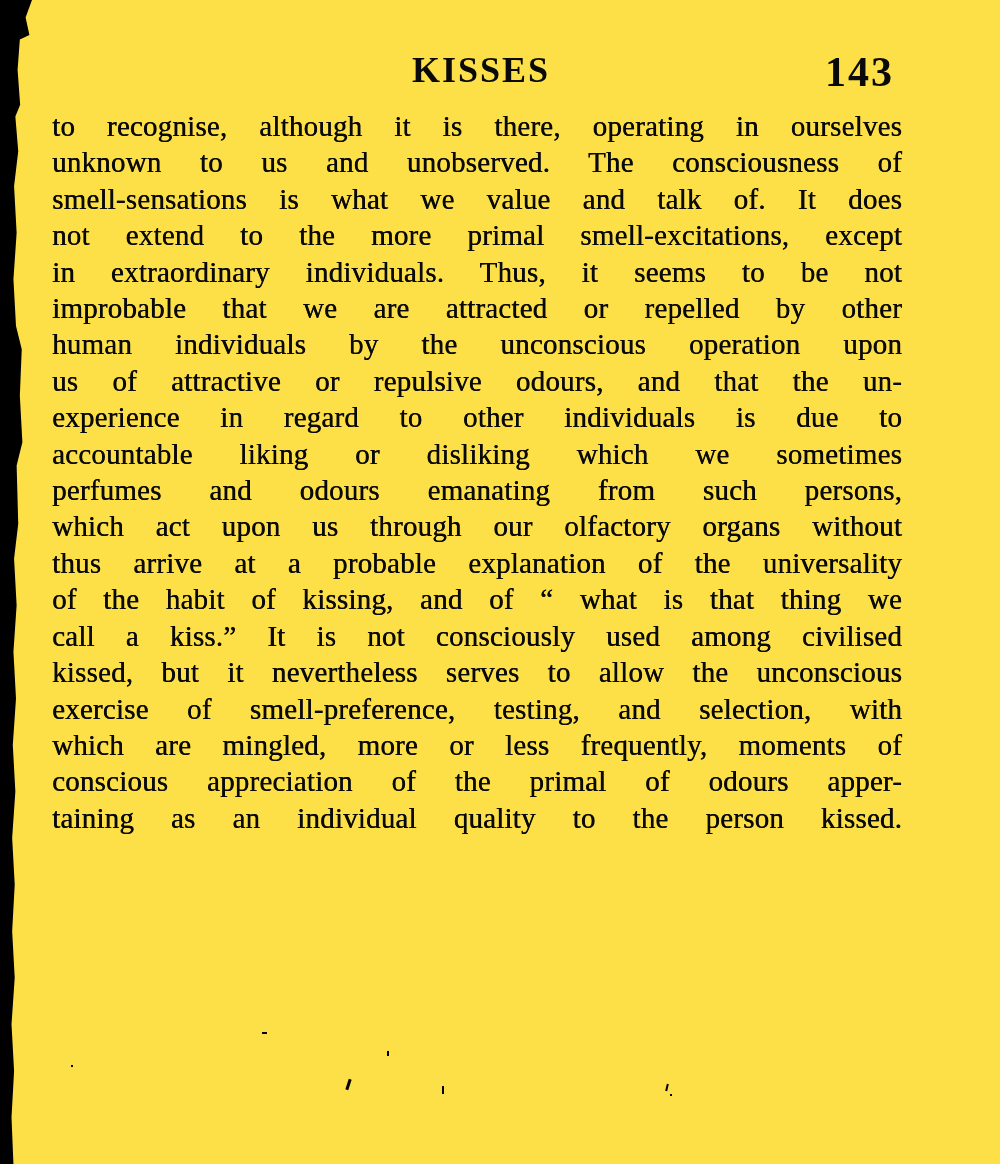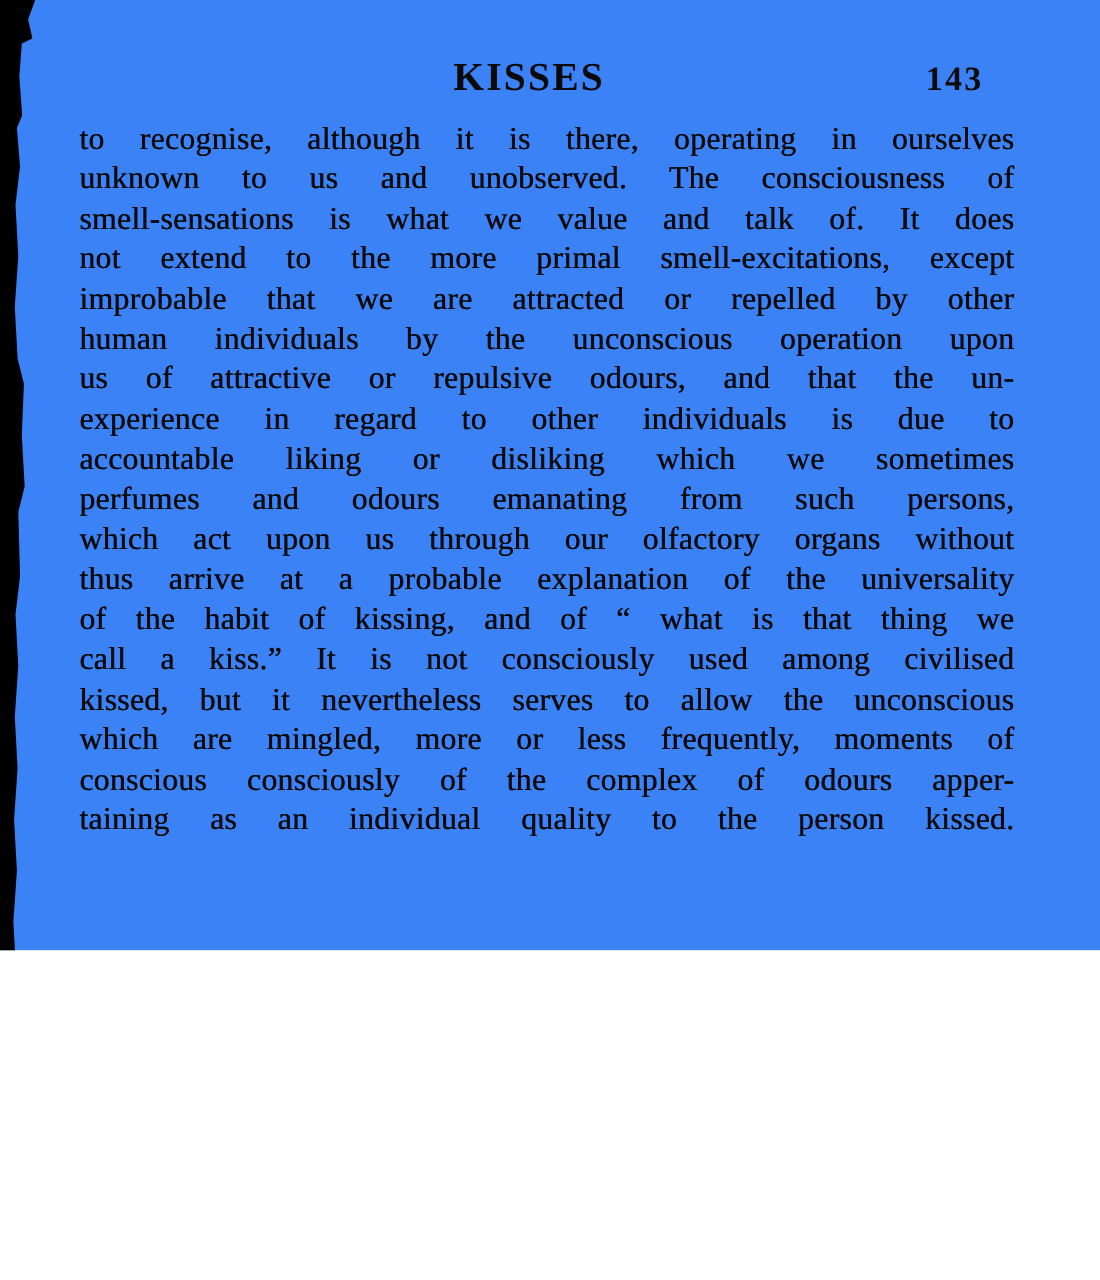--- a/index.html
+++ b/index.html
@@ -3,22 +3,22 @@
 <meta charset="utf-8">
 <style>
   html, body {
     margin: 0;
     padding: 0;
     background: #ffffff;
   }
   .page {
     position: relative;
     width: 1000px;
-    height: 864px;
-    background: #3b82f6;
+    height: 1164px;
+    background: #fde047;
     overflow: hidden;
     font-family: "Liberation Serif", "DejaVu Serif", serif;
     color: #0a0a0a;
   }
   
   .binding {
     position: absolute;
     left: 0;
     top: 0;
     width: 32px;
@@ -46,28 +46,28 @@
     text-align: center;
     font-size: 36px;
     font-weight: 700;
     letter-spacing: 2px;
     line-height: 36px;
   }
   .pagenum {
     position: absolute;
     right: 12px;
     top: 2px;
-    font-size: 31px;
+    font-size: 42px;
     font-weight: 700;
     letter-spacing: 2px;
     line-height: 36px;
   }
   .textblock {
     position: absolute;
-    left: 72px;
+    left: 52px;
     top: 108px;
     width: 850px;
   }
   .line {
     font-size: 29px;
     line-height: 36.4px;
     letter-spacing: 0.2px;
     text-align: justify;
     text-align-last: justify;
     white-space: normal;
@@ -88,33 +88,35 @@
   <div class="header">
     <span class="title">KISSES</span>
     <span class="pagenum">143</span>
   </div>
 
   <div class="textblock">
     <div class="line">to recognise, although it is there, operating in ourselves</div>
     <div class="line">unknown to us and unobserved. The consciousness of</div>
     <div class="line">smell-sensations is what we value and talk of. It does</div>
     <div class="line">not extend to the more primal smell-excitations, except</div>
+    <div class="line">in extraordinary individuals. Thus, it seems to be not</div>
     <div class="line">improbable that we are attracted or repelled by other</div>
     <div class="line">human individuals by the unconscious operation upon</div>
     <div class="line">us of attractive or repulsive odours, and that the un-</div>
     <div class="line">experience in regard to other individuals is due to</div>
     <div class="line">accountable liking or disliking which we sometimes</div>
     <div class="line">perfumes and odours emanating from such persons,</div>
     <div class="line">which act upon us through our olfactory organs without</div>
     <div class="line">thus arrive at a probable explanation of the universality</div>
     <div class="line">of the habit of kissing, and of “ what is that thing we</div>
     <div class="line">call a kiss.” It is not consciously used among civilised</div>
     <div class="line">kissed, but it nevertheless serves to allow the unconscious</div>
+    <div class="line">exercise of smell-preference, testing, and selection, with</div>
     <div class="line">which are mingled, more or less frequently, moments of</div>
-    <div class="line">conscious consciously of the complex of odours apper-</div>
+    <div class="line">conscious appreciation of the primal of odours apper-</div>
     <div class="line">taining as an individual quality to the person kissed.</div>
   </div>
 
   <div class="speck" style="left:262px; top:1032px; width:5px; height:2px;"></div>
   <div class="speck" style="left:387px; top:1051px; width:2px; height:5px;"></div>
   <div class="speck" style="left:71px; top:1065px; width:2px; height:2px;"></div>
   <div class="speck" style="left:347px; top:1079px; width:3px; height:11px; transform:rotate(18deg);"></div>
   <div class="speck" style="left:442px; top:1086px; width:2px; height:8px;"></div>
   <div class="speck" style="left:666px; top:1084px; width:2px; height:7px; transform:rotate(14deg);"></div>
   <div class="speck" style="left:670px; top:1094px; width:2px; height:2px;"></div>

